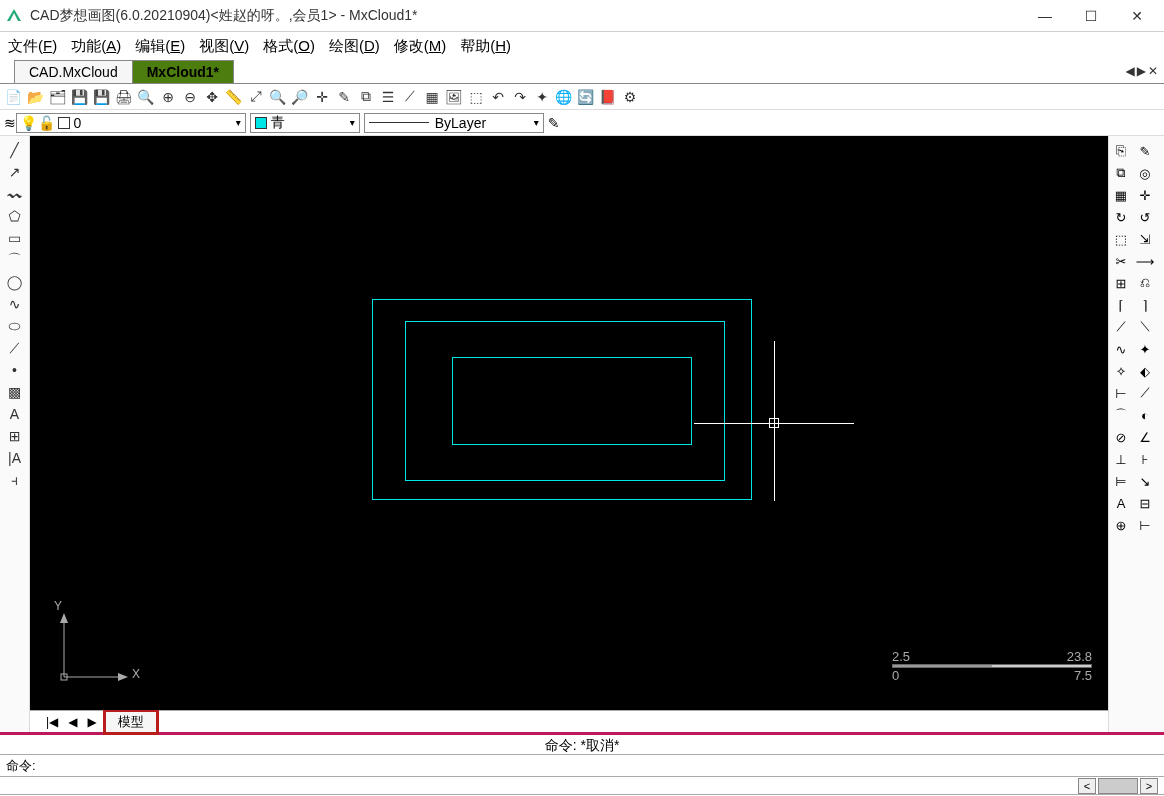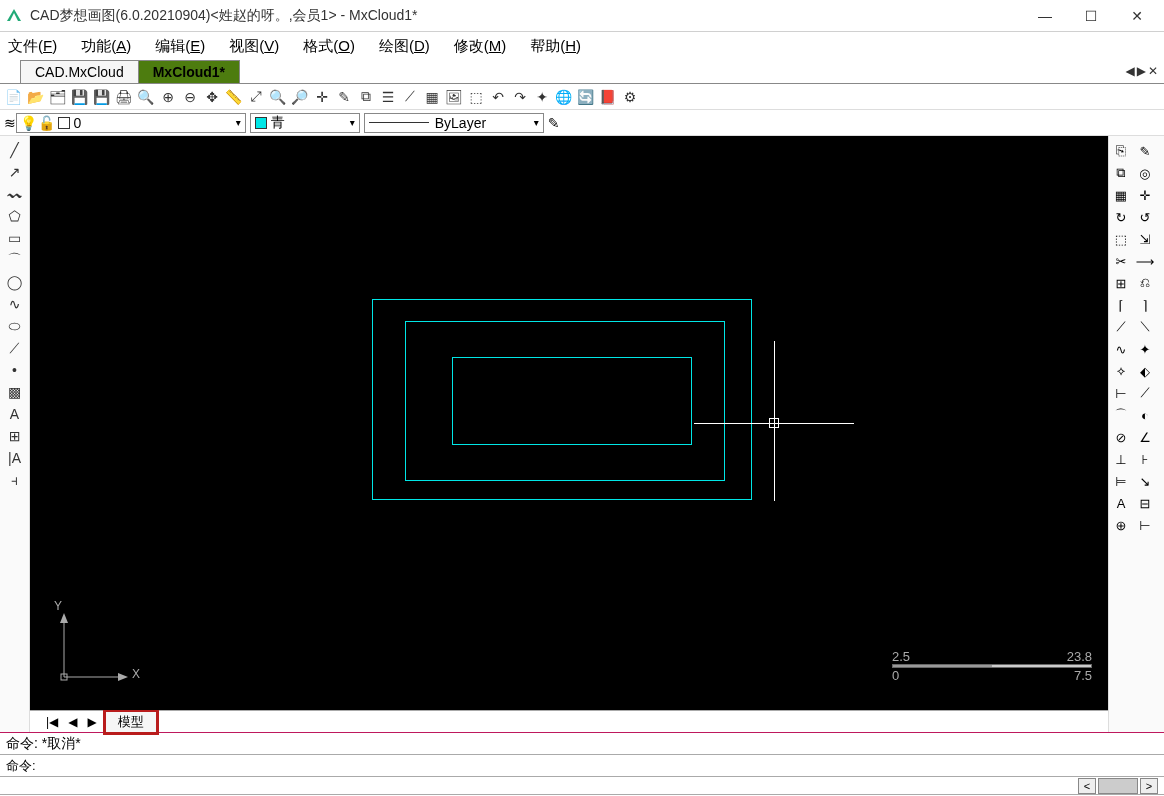--- a/index.html
+++ b/index.html
@@ -3,25 +3,25 @@
 <meta charset="utf-8">
 <style>
 * { box-sizing: border-box; margin: 0; padding: 0; font-family: "Microsoft YaHei", "SimSun", sans-serif; }
 body { width: 1164px; height: 796px; background: #fff; overflow: hidden; font-size: 12px; }
 
 .titlebar { height: 32px; display: flex; align-items: center; padding: 4px 4px; background: #fff; border-bottom: 1px solid #d0d0d0; }
 .titlebar .logo { width: 20px; height: 20px; margin-right: 6px; display: flex; align-items: center; justify-content: center; }
 .titlebar .title { flex: 1; font-size: 14px; color: #333; }
 .titlebar .winbtn { width: 46px; height: 30px; display: flex; align-items: center; justify-content: center; font-size: 14px; color: #333; }
 
-.menubar { height: 28px; display: flex; align-items: center; padding: 0 8px; gap: 24px; font-size: 15px; }
+.menubar { height: 28px; display: flex; align-items: center; padding: 0 8px; gap: 14px; font-size: 15px; }
 .menubar .menu { cursor: default; }
 .menubar .menu u { text-decoration: underline; }
 
-.doctabs { height: 24px; display: flex; align-items: flex-end; padding-left: 20px; border-bottom: 1px solid #888; position: relative; }
+.doctabs { height: 24px; display: flex; align-items: flex-end; padding-left: 14px; border-bottom: 1px solid #888; position: relative; }
 .doctabs .tab { padding: 3px 14px; font-size: 14px; border: 1px solid #888; border-bottom: none; margin-right: -1px; background: #f6f6f6; }
 .doctabs .tab.active { font-weight: bold; background: #4d7c0f; }
 .doctabs .navicons { position: absolute; right: 6px; top: 4px; font-size: 12px; color: #333; display: flex; gap: 2px; }
 
 .toolbar1 { height: 26px; display: flex; align-items: center; padding: 0 4px; gap: 2px; border-bottom: 1px solid #ddd; }
 .toolbar1 .tb { width: 20px; height: 20px; display: flex; align-items: center; justify-content: center; font-size: 14px; color: #333; }
 
 .toolbar2 { height: 26px; display: flex; align-items: center; padding: 0 4px; gap: 4px; border-bottom: 1px solid #ddd; font-size: 14px; }
 .layerbox { display:flex; align-items:center; }
 .dropdown { border: 1px solid #888; height: 20px; display: inline-flex; align-items: center; padding: 0 4px; background: #fff; font-size: 14px; }
@@ -42,21 +42,21 @@
 .crossbox { position:absolute; width:10px; height:10px; border:1px solid #fff; }
 .axis { position: absolute; left: 24px; bottom: 20px; color: #aaa; font-size: 12px; }
 .ruler { position:absolute; right:16px; bottom:27px; color:#aaa; font-size:13px; }
 .ruler .bar { width:200px; height:4px; background:linear-gradient(90deg,#999 0 50%, #ccc 50% 100%); border:1px solid #666; }
 .ruler .labels { display:flex; justify-content:space-between; width:200px; font-size:13px; }
 
 .modeltabs { height: 22px; display: flex; align-items: center; padding-left: 12px; gap: 2px; border-top: 1px solid #aaa; }
 .modeltabs .mt { border:3px solid #b91c1c; padding:1px 12px; font-size:13px; background:#f6f6f6; }
 .modeltabs .nav { font-size:12px; padding:0 4px; }
 
-.cmdhistory { height: 22px; font-size: 14px; padding: 2px 6px; border-top: 1px solid #be185d; }
+.cmdhistory { height: 22px; font-size: 14px; padding: 2px 6px; border-top: 3px solid #be185d; text-align: center; }
 .cmdline { height: 22px; display: flex; align-items: center; font-size: 13px; padding: 0 6px; border-top: 1px solid #aaa; }
 .cmdline input { border: none; outline: none; flex: 1; font-size: 13px; margin-left: 4px; }
 .hscroll { height: 18px; border-top:1px solid #aaa; display:flex; align-items:center; justify-content:flex-end; padding-right:6px; gap:2px; }
 .hscroll .sbtn { width:18px; height:16px; border:1px solid #888; display:flex; align-items:center; justify-content:center; font-size:11px; background:#eee; }
 
 .statusbar { height: 26px; display: flex; align-items: center; padding: 0 6px; font-size: 15px; border-top: 1px solid #aaa; background:#fff; }
 </style>
 </head>
 <body>
 

